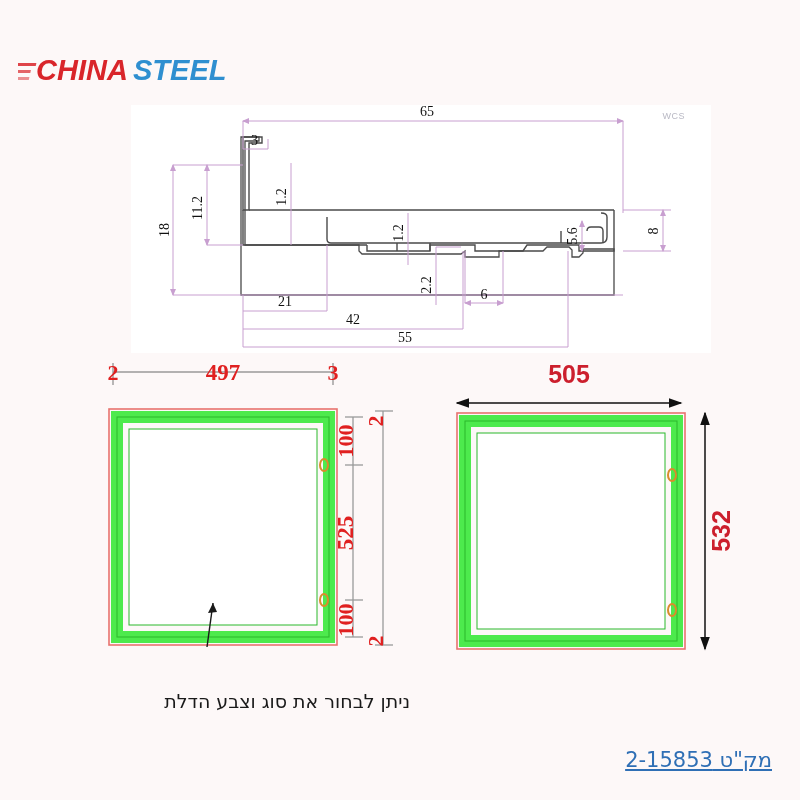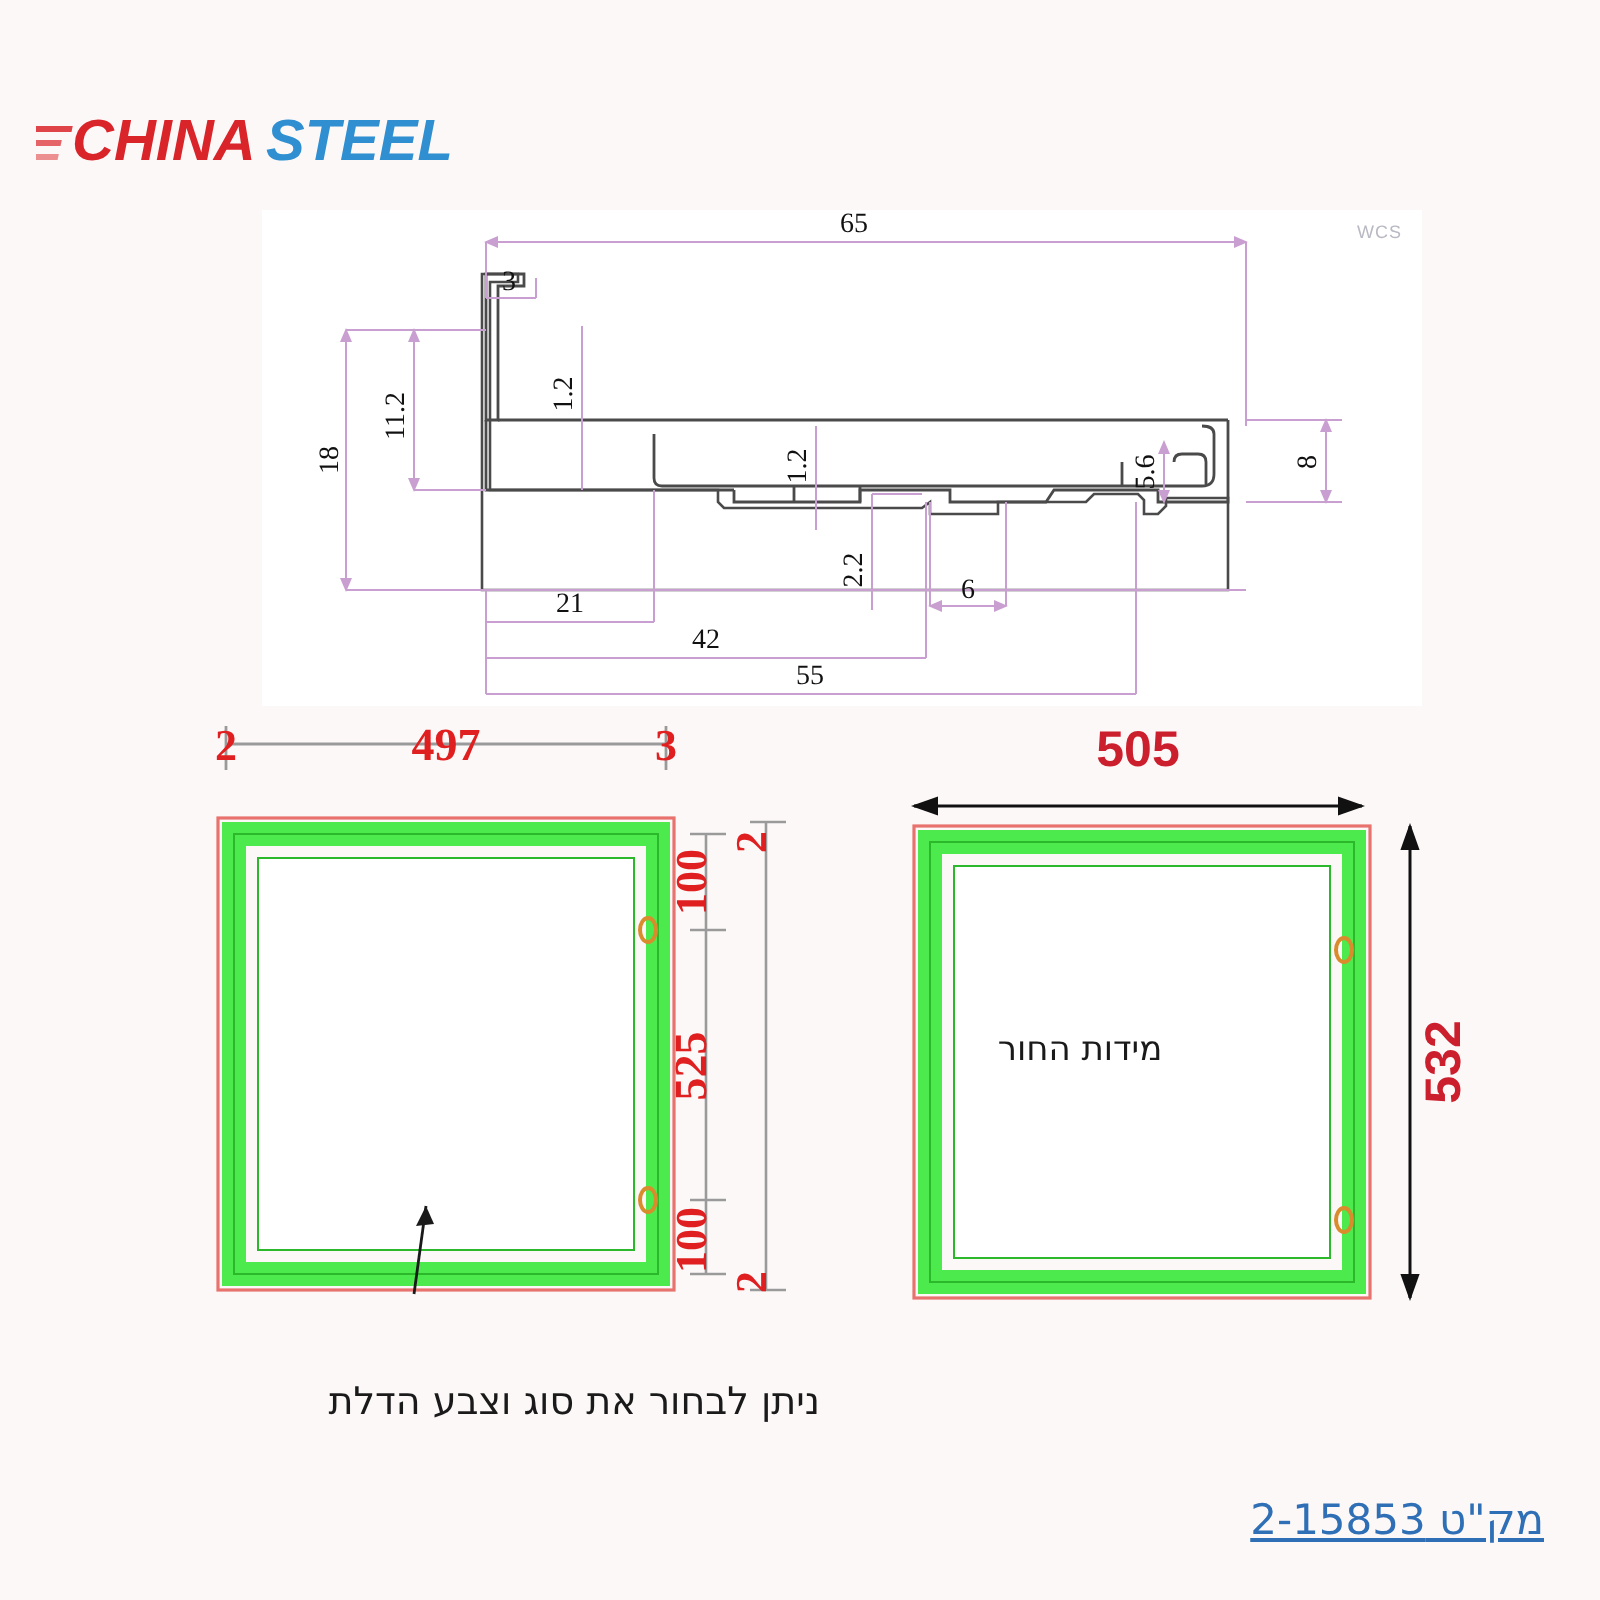--- a/index.html
+++ b/index.html
@@ -44,21 +44,21 @@
   
   .catalog{
     position:absolute;right:28px;bottom:28px;
     font-size:21px;color:#2f6fb5;direction:rtl;
     font-family:"DejaVu Sans", sans-serif;
     text-decoration:underline;
     cursor:pointer;
   }
 
   .wcs{
-    position:absolute;right:10px;top:6px;
+    position:absolute;right:26px;top:6px;
     font-size:9px;color:#b9b9c4;letter-spacing:.5px;
     font-family:"Liberation Sans", sans-serif;
   }
 </style>
 </head>
 <body>
 
 <div class="page">
 
   <div class="logo">
@@ -272,19 +272,18 @@
         <ellipse cx="229" cy="255" rx="4" ry="6" fill="none" stroke="#d98c2b" stroke-width="2"></ellipse>
       </g>
 
       <g>
         <line x1="262" y1="58" x2="262" y2="294" stroke="#111" stroke-width="1.5" marker-start="url(#bkL)" marker-end="url(#bk)"></line>
         <text x="287" y="176" text-anchor="middle" font-size="25" font-weight="bold" fill="#cc1f2d" font-family="Liberation Sans, sans-serif" transform="rotate(-90 287 176)">532</text>
       </g>
     </svg>
   </div>
 
-  <div class="note-hole">מידות החור</div>
 
   <div class="note-door">ניתן לבחור  את סוג וצבע הדלת</div>
 
   <div class="catalog">מק"ט 2-15853</div>
 
 </div>
 
 </body></html>

